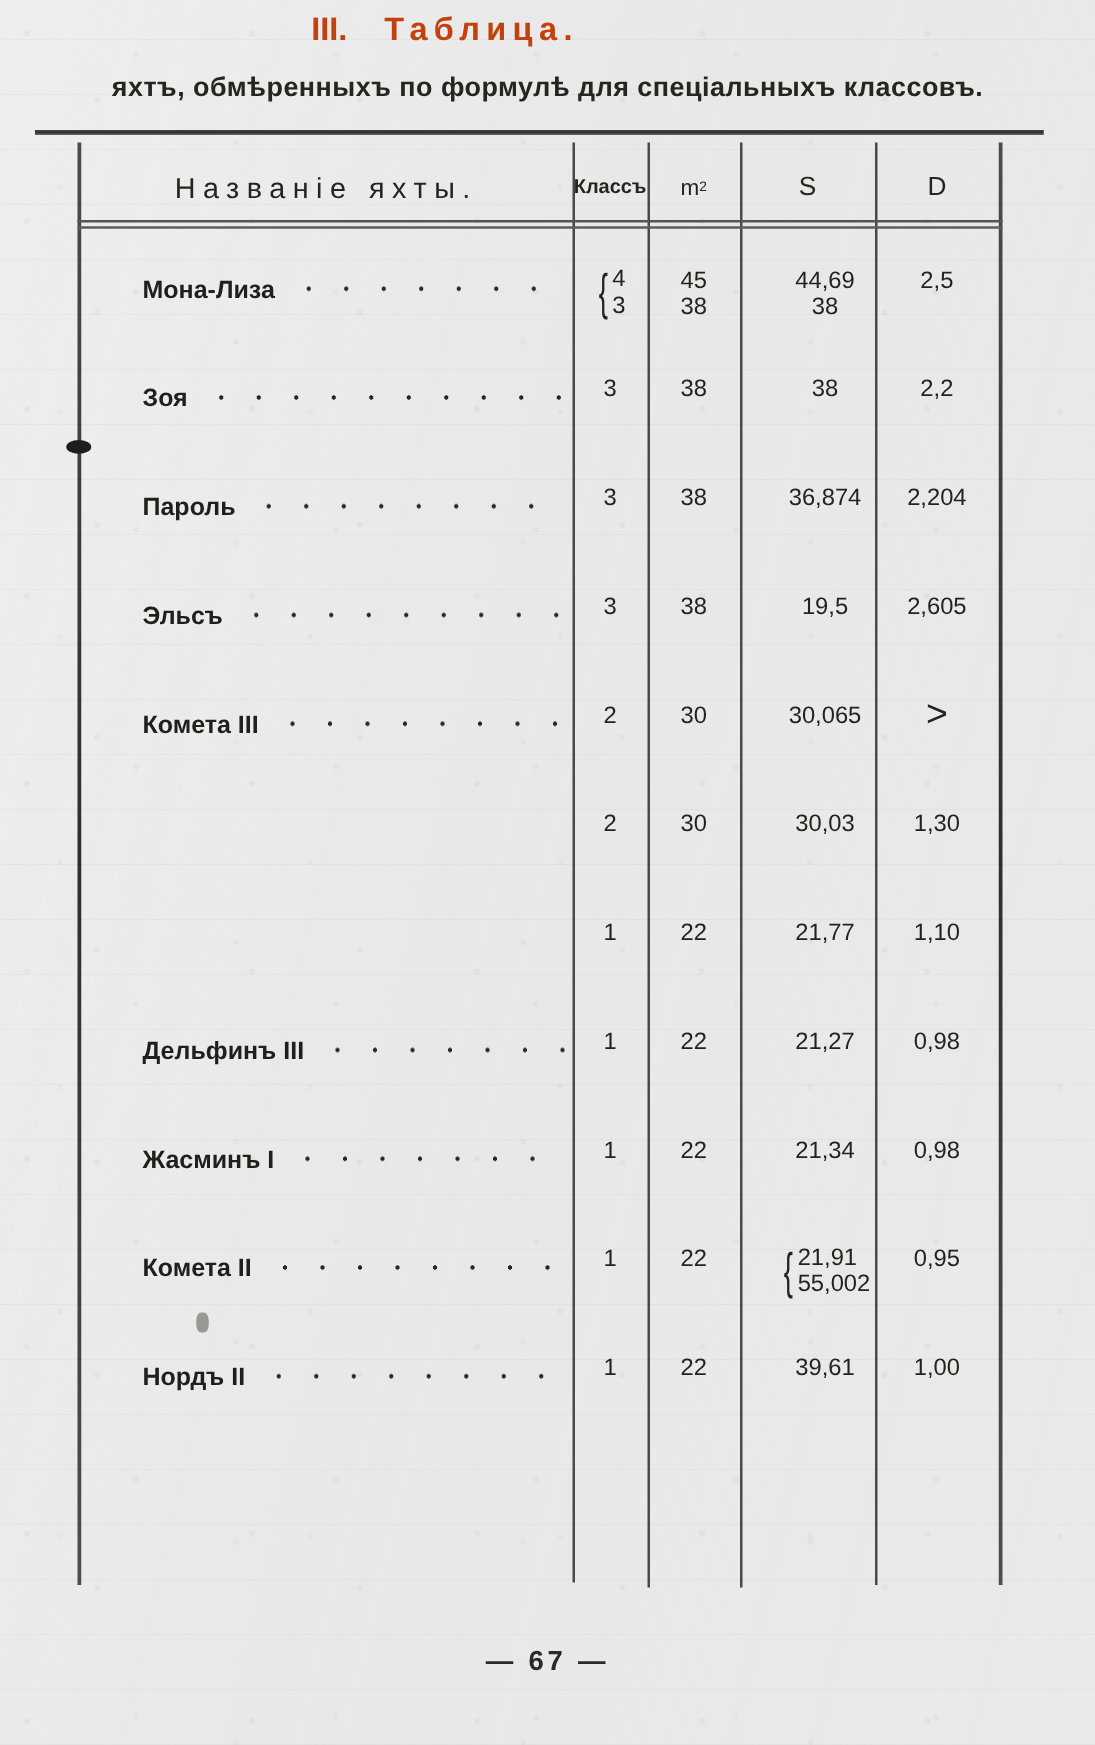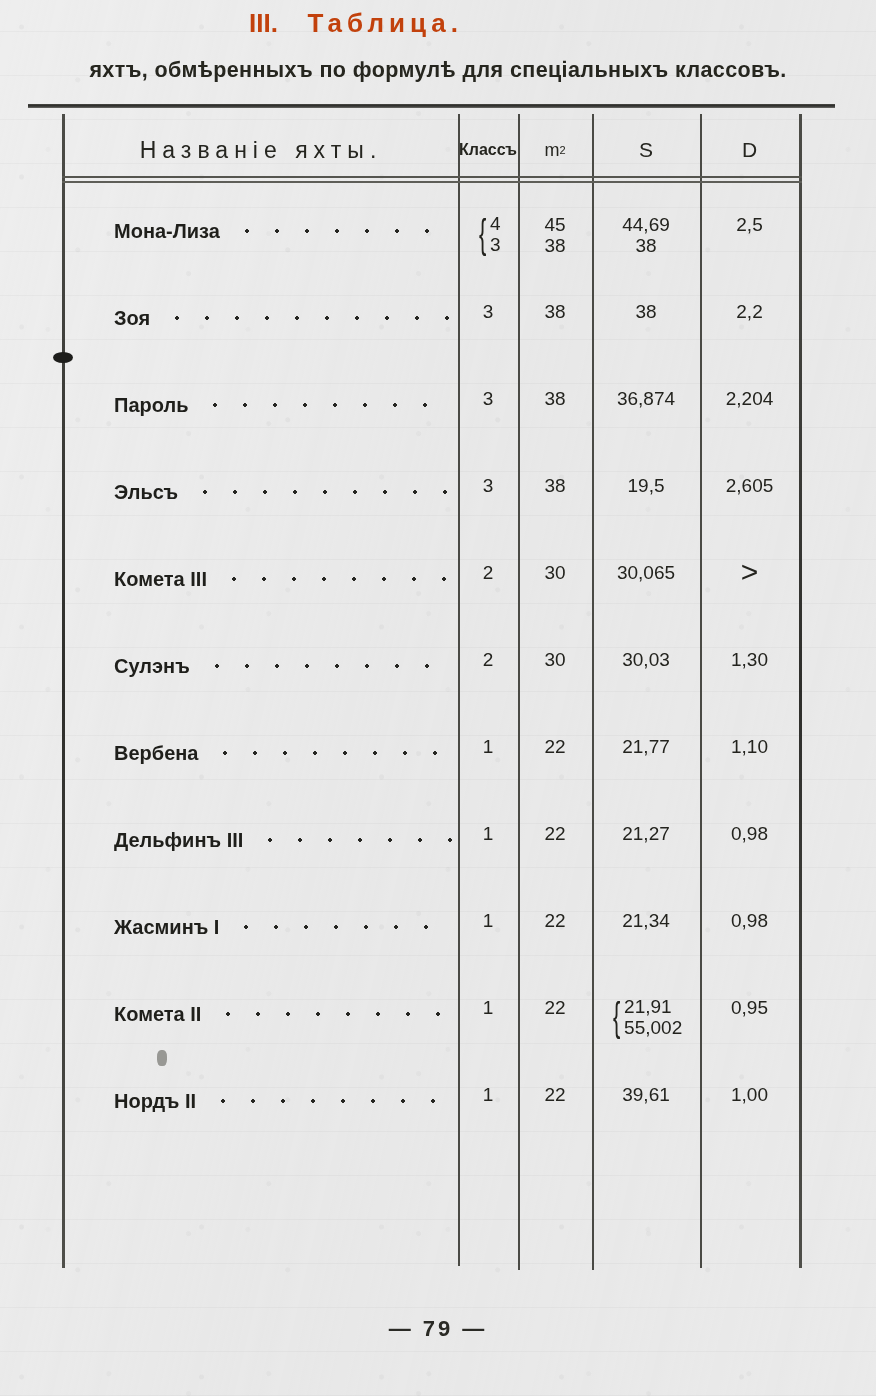--- a/index.html
+++ b/index.html
@@ -211,21 +211,21 @@
 
   .cell {
     position: absolute;
     text-align: center;
     font-size: 19px;
     color: #23231e;
     top: 22px;
   }
   .c-class { left: 458px; width: 60px; }
   .c-m2    { left: 518px; width: 74px; }
-  .c-s     { left: 592px; width: 108px; }
+  .c-s     { left: 592px; width: 108px; padding-left: 14px; }
   .c-d     { left: 700px; width: 99px; }
 
   .c-d.gt { font-size: 30px; top: 15px; font-weight: 300; }
 
   
   .braced {
     display: inline-flex;
     align-items: center;
     justify-content: center;
     line-height: 1.08;
@@ -361,34 +361,26 @@
       <div class="name-cell">
         <span class="nm">Комета III</span>
         <span class="leader"></span>
       </div>
       <div class="cell c-class">2</div>
       <div class="cell c-m2">30</div>
       <div class="cell c-s">30,065</div>
       <div class="cell c-d gt">&gt;</div>
     </div>
     <div class="row">
-      <div class="name-cell">
-        <span class="nm">Сулэнъ</span>
-        <span class="leader"></span>
-      </div>
       <div class="cell c-class">2</div>
       <div class="cell c-m2">30</div>
       <div class="cell c-s">30,03</div>
       <div class="cell c-d">1,30</div>
     </div>
     <div class="row">
-      <div class="name-cell">
-        <span class="nm">Вербена</span>
-        <span class="leader"></span>
-      </div>
       <div class="cell c-class">1</div>
       <div class="cell c-m2">22</div>
       <div class="cell c-s">21,77</div>
       <div class="cell c-d">1,10</div>
     </div>
     <div class="row">
       <div class="name-cell">
         <span class="nm">Дельфинъ III</span>
         <span class="leader"></span>
       </div>
@@ -428,13 +420,13 @@
         <span class="nm">Нордъ II</span>
         <span class="leader"></span>
       </div>
       <div class="cell c-class">1</div>
       <div class="cell c-m2">22</div>
       <div class="cell c-s">39,61</div>
       <div class="cell c-d">1,00</div>
     </div>
   </div>
 
-<div class="page-number">— 79 —</div>
+<div class="page-number">— 67 —</div>
 
 </body></html>

